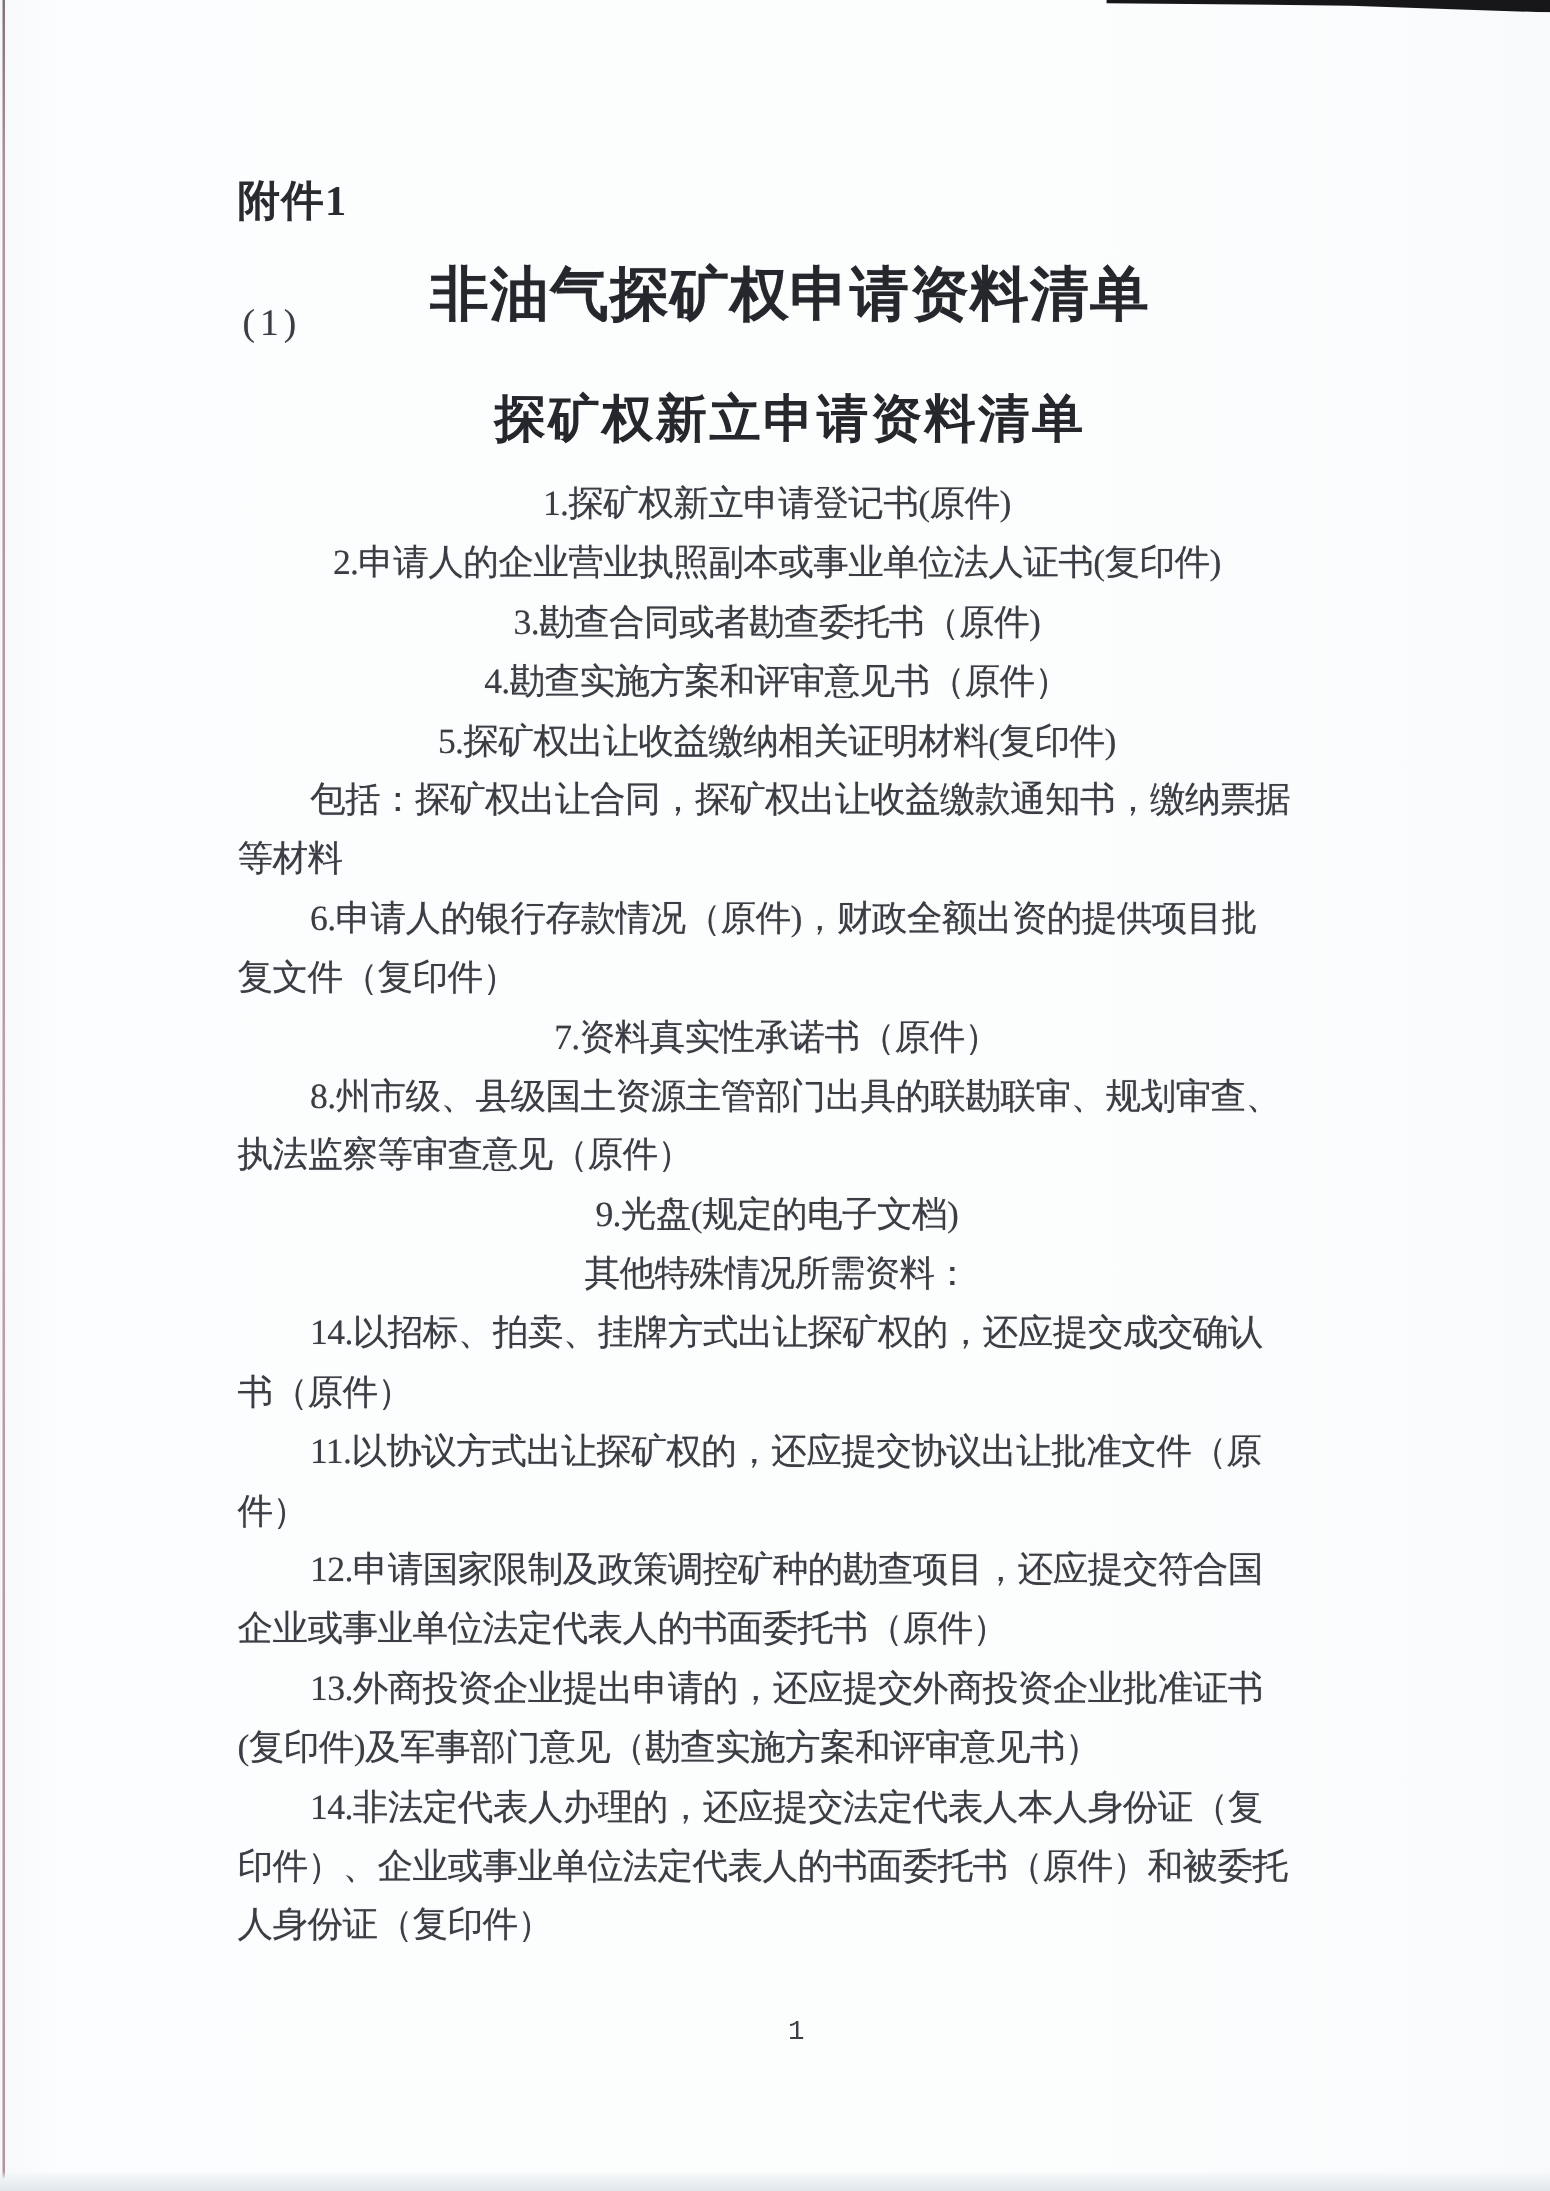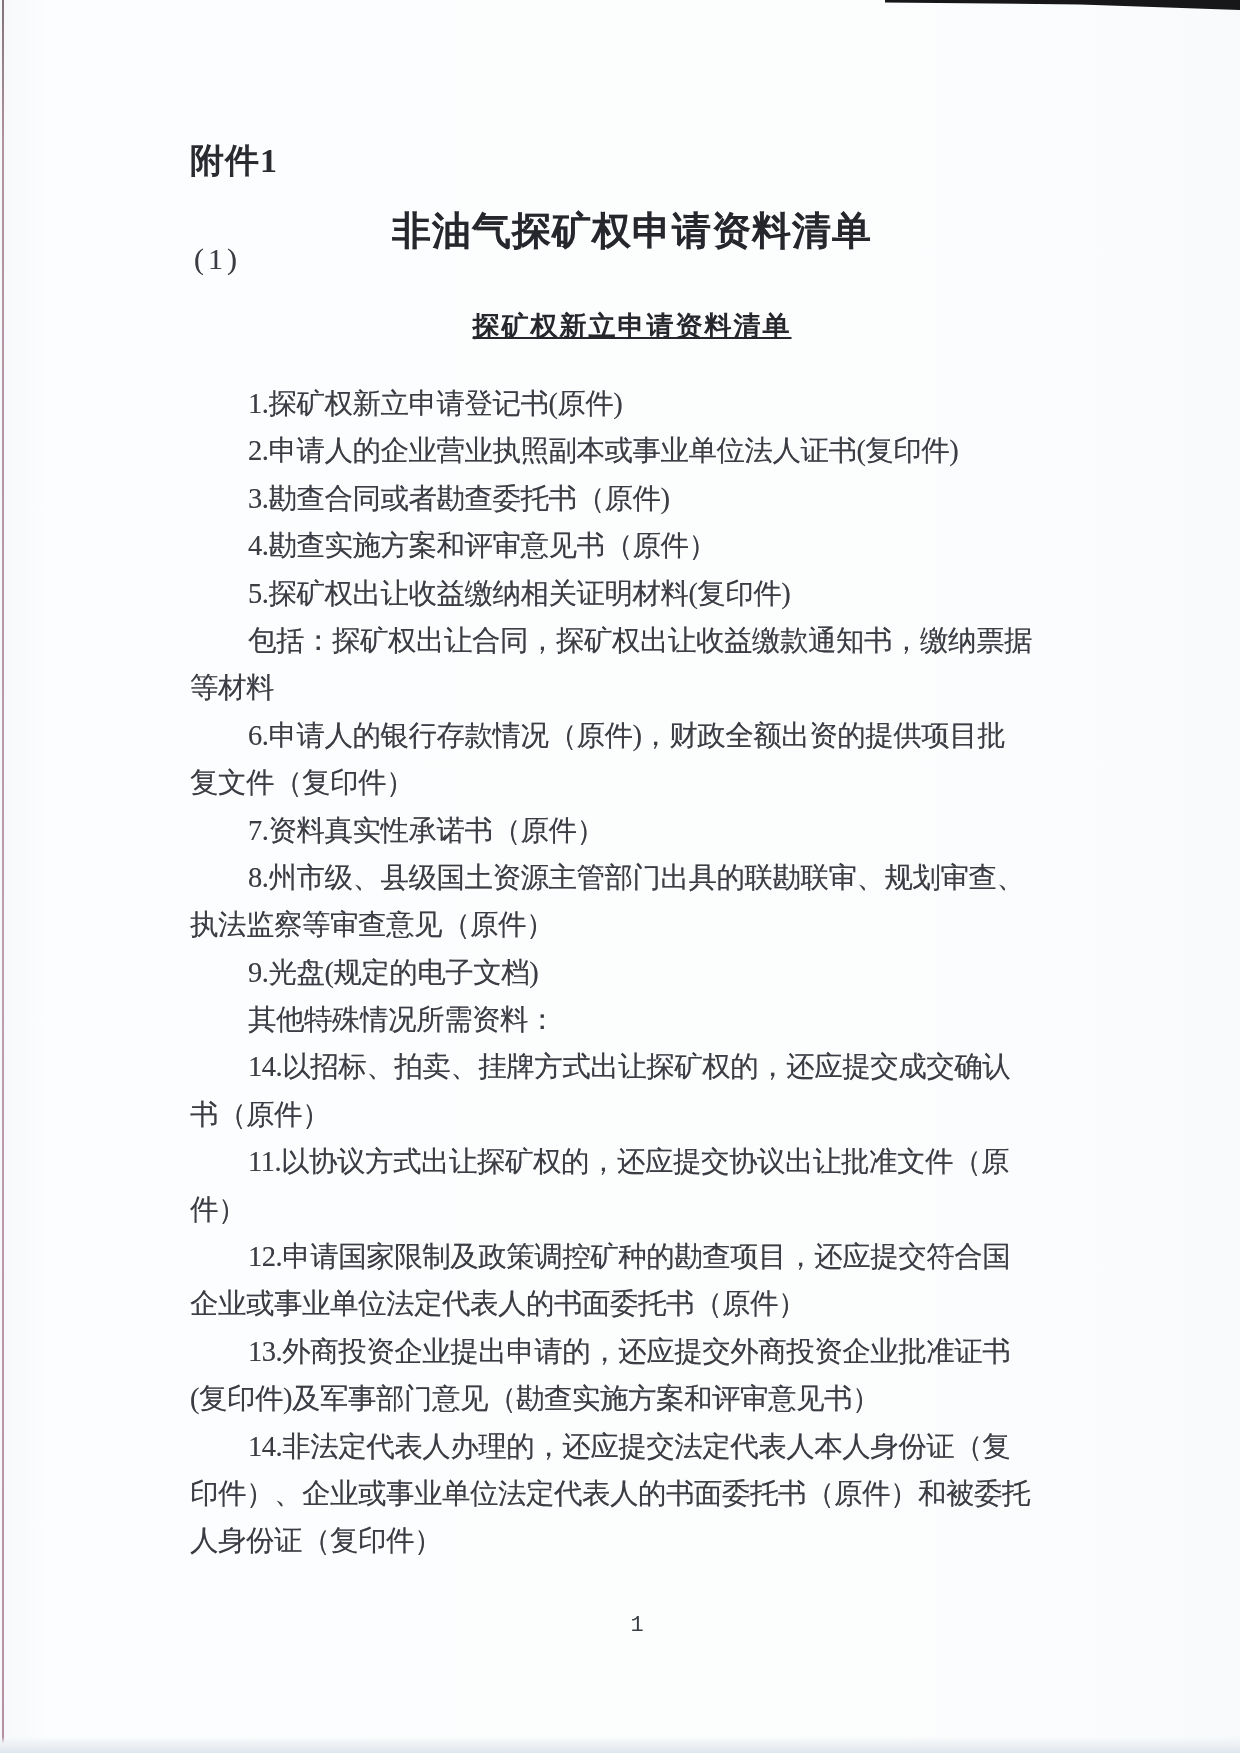--- a/index.html
+++ b/index.html
@@ -33,35 +33,35 @@
     background:linear-gradient(180deg, rgba(226,233,238,0), #eef2f5 40%, #dfe6ec 100%);
   }
   
   .ink { color:#3c3d44; text-shadow:0 0 .6px rgba(70,70,82,.5); }
   .attachment-label {
     position:absolute; left:190px; top:138px;
     font-size:34px; font-weight:bold; color:#2a2a31;
     letter-spacing:1px;
   }
   .center-wrap { position:absolute; left:30px; width:1204px; text-align:center; }
-  .main-title   { top:204px; font-size:39px; font-weight:bold; color:#26262d; letter-spacing:1px; }
+  .main-title   { top:204px; font-size:47px; font-weight:bold; color:#26262d; letter-spacing:1px; }
   .section-number {
     position:absolute; left:194px; top:242px;
     font-size:30px; color:#3c3d44; letter-spacing:4px;
   }
-  .section-title { top:308px; font-size:27px; font-weight:bold; color:#26262d; letter-spacing:2px;text-decoration:underline; }
+  .section-title { top:308px; font-size:41px; font-weight:bold; color:#26262d; letter-spacing:2px; }
   .body-block {
     position:absolute; left:190px; top:380px; width:805px;
   }
   .line {
     height:47.4px; line-height:47.4px;
     font-size:28.5px; letter-spacing:-0.5px;
     white-space:nowrap;
   }
-  .line.indent { padding-left:58px; }
+  .line.indent { padding-left:58px;text-align:center; }
   .page-number-wrap {
     position:absolute; left:37px; top:1613px; width:1200px; text-align:center;
   }
   .page-number { font-size:22px; color:#3a3f46; font-family:"Liberation Mono","DejaVu Sans Mono",monospace; }
 </style>
 </head>
 <body>
 
 <div class="page">
 

